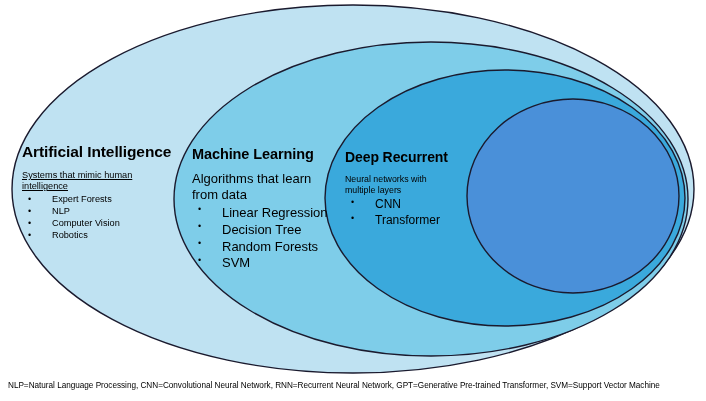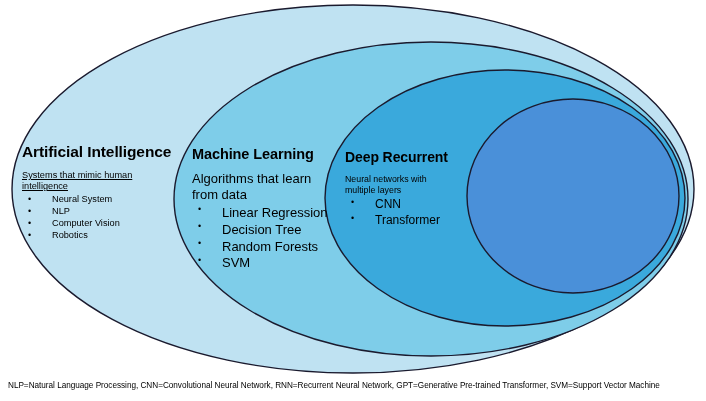--- a/index.html
+++ b/index.html
@@ -110,21 +110,21 @@
     <ellipse cx="353" cy="189" rx="341" ry="184" fill="#bfe2f2" stroke="#1a1a2e" stroke-width="1.4"></ellipse>
     <ellipse cx="431" cy="199" rx="257" ry="157" fill="#7ecde9" stroke="#1a1a2e" stroke-width="1.4"></ellipse>
     <ellipse cx="505" cy="198" rx="180" ry="128" fill="#3aa9dc" stroke="#1a1a2e" stroke-width="1.4"></ellipse>
     <ellipse cx="573" cy="196" rx="106" ry="97" fill="#4a90d9" stroke="#1a1a2e" stroke-width="1.4"></ellipse>
   </svg>
 
   <div class="layer" id="ai-layer">
     <div class="heading">Artificial Intelligence</div>
     <div class="subtitle">Systems that mimic human intelligence</div>
     <ul class="bullets">
-      <li>Neural System</li>
+      <li>Expert Forests</li>
       <li>NLP</li>
       <li>Computer Vision</li>
       <li>Robotics</li>
     </ul>
   </div>
 
   <div class="layer" id="ml-layer">
     <div class="heading">Machine Learning</div>
     <div class="subtitle">Algorithms that learn from data</div>
     <ul class="bullets">

